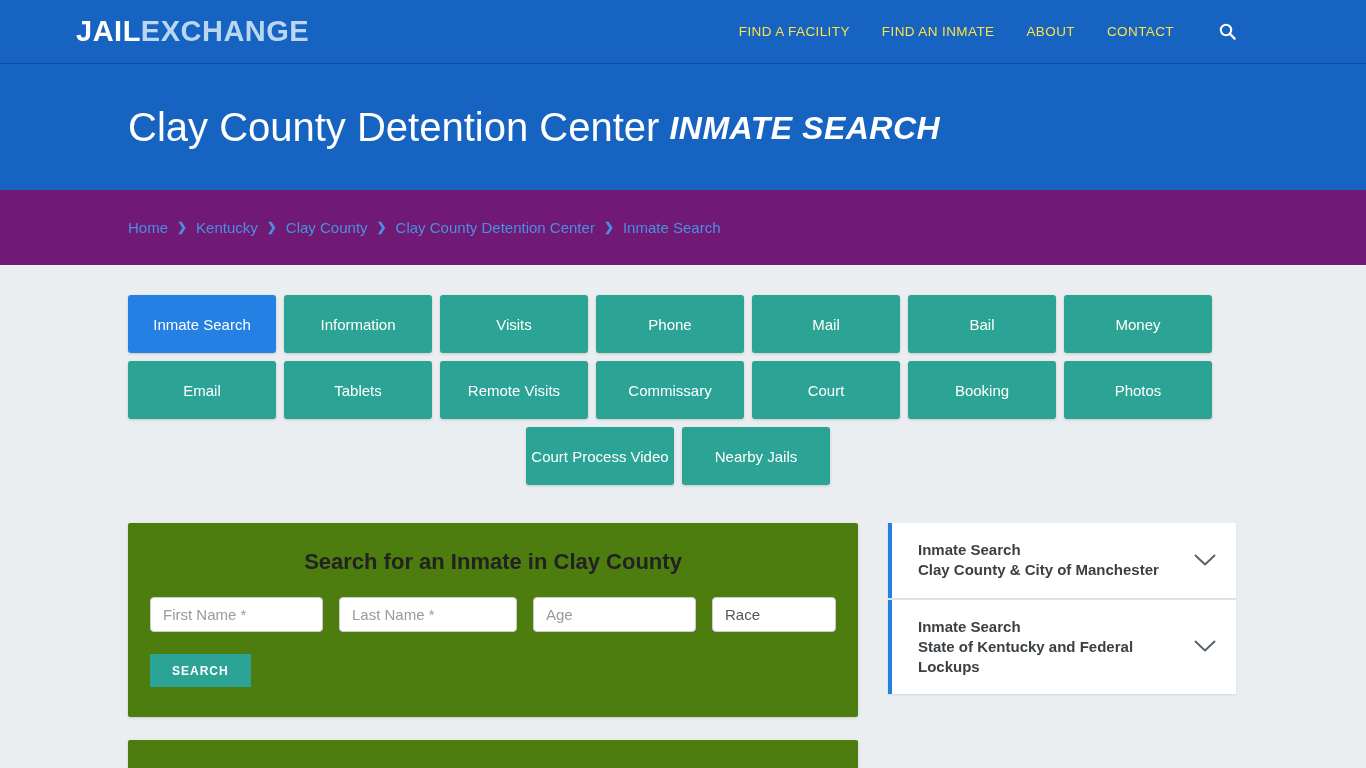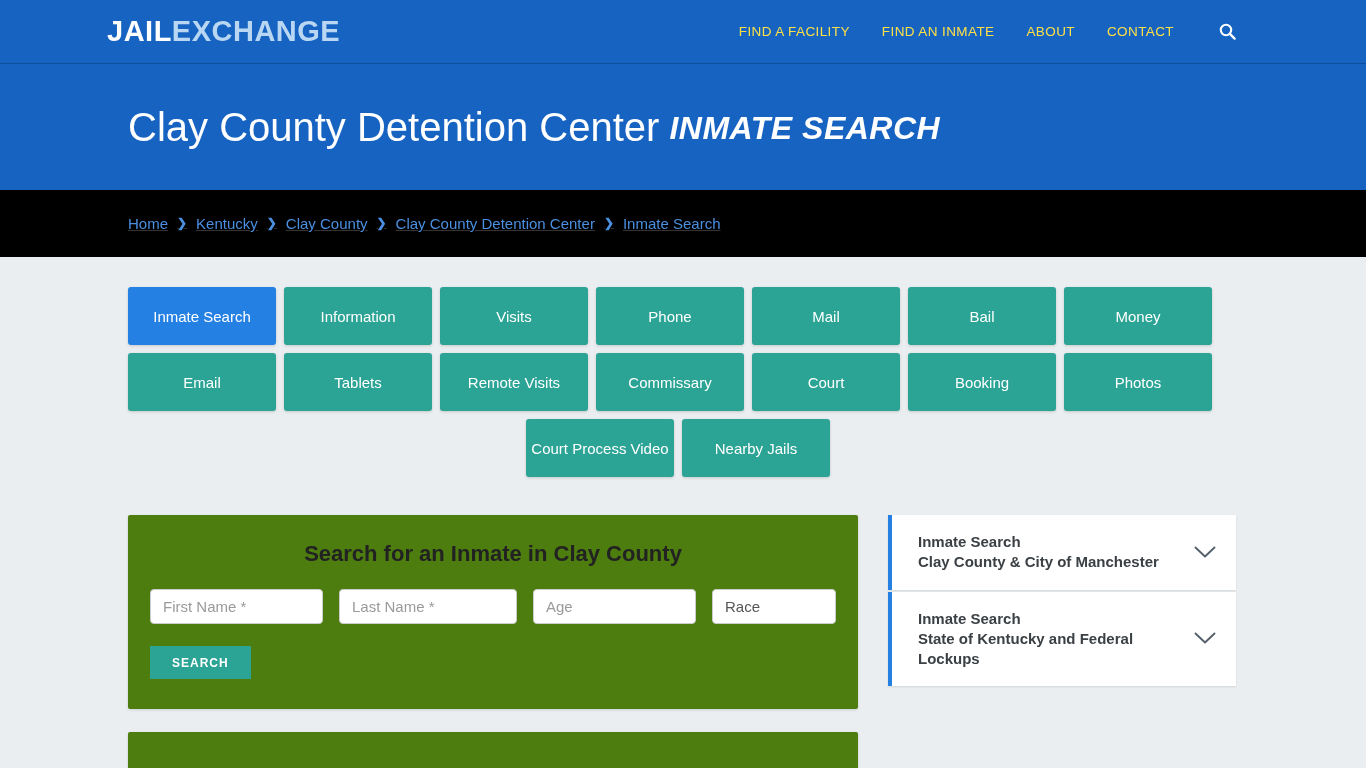--- a/index.html
+++ b/index.html
@@ -17,21 +17,21 @@
     -webkit-font-smoothing: antialiased;
   }
 
   
   .site-header {
     height: 64px;
     background: #1663c2;
     border-bottom: 1px solid #0f4f9f;
     display: flex;
     align-items: center;
-    padding: 0 128px 0 107px;
+    padding: 0 128px 0 76px;
     position: relative;
   }
 
   .logo {
     font-size: 29px;
     font-weight: bold;
     letter-spacing: 0.5px;
     line-height: 1;
     white-space: nowrap;
     user-select: none;
@@ -85,26 +85,25 @@
     font-size: 32px;
     font-style: italic;
     font-weight: 700;
     letter-spacing: 0.5px;
     margin-left: 10px;
     vertical-align: 2px;
   }
 
   
   .breadcrumb-bar {
-    height: 67px;
-    background: #000000;
+    height: 75px;
+    background: #701a75;
     display: flex;
     align-items: center;
     padding: 0 128px;
-    text-decoration: underline;
   }
   .breadcrumb {
     display: flex;
     align-items: center;
     font-size: 15px;
   }
   .breadcrumb a,
   .breadcrumb span.crumb {
     color: #4a8fe0;
     text-decoration: none;

